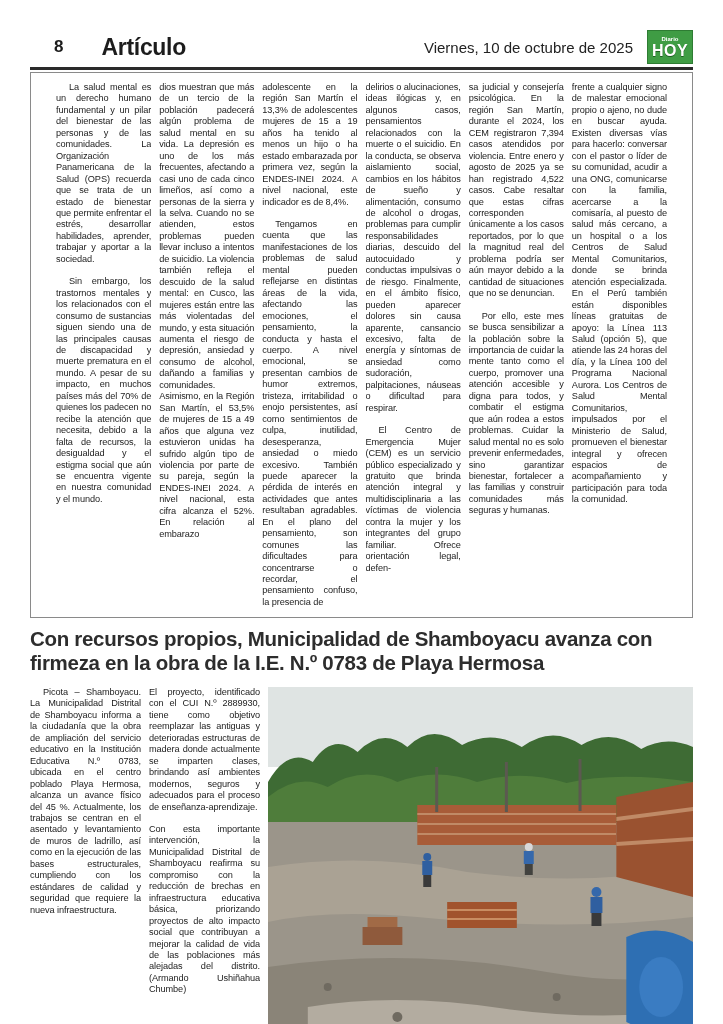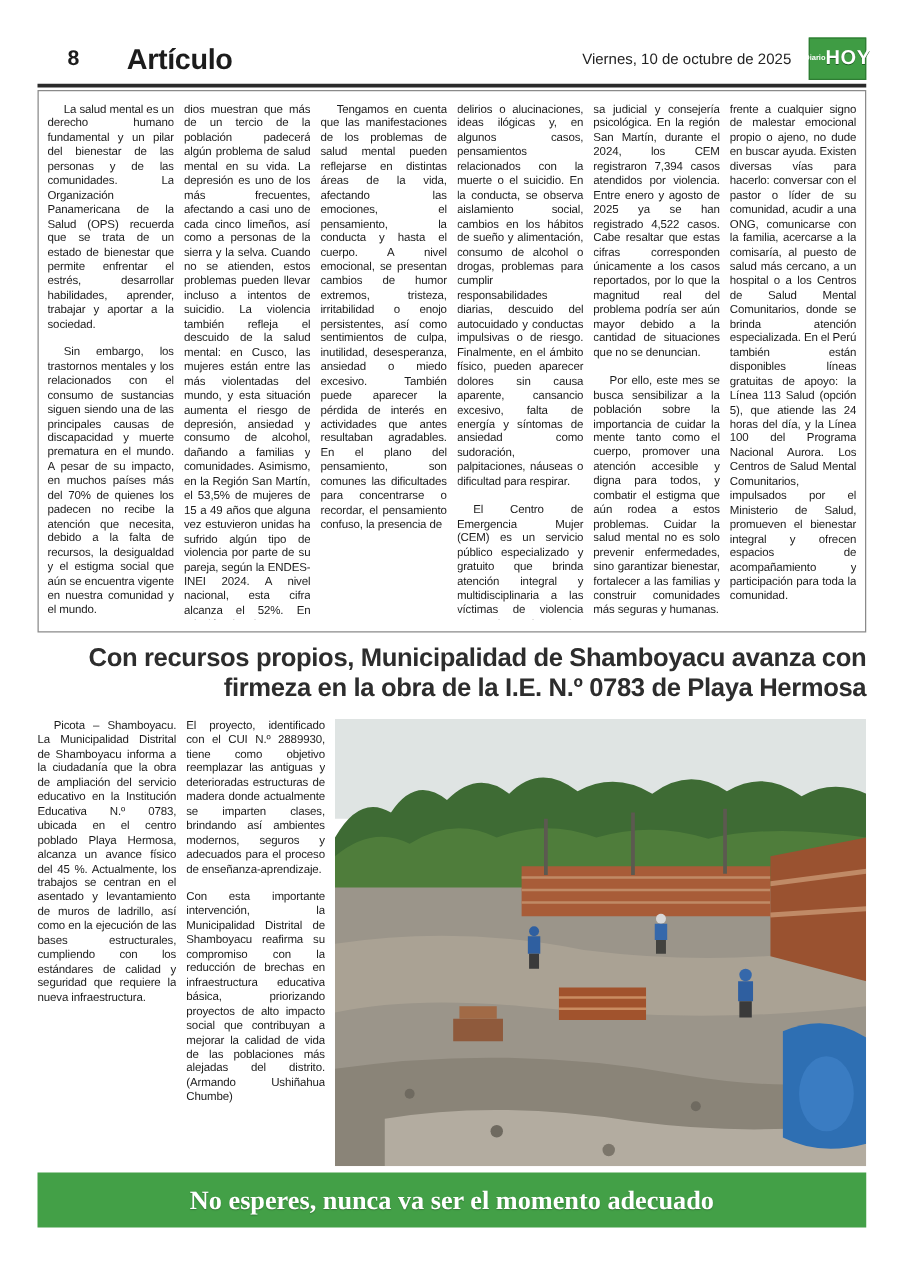--- a/index.html
+++ b/index.html
@@ -13,63 +13,63 @@
     overflow: hidden;
   }
   
   .masthead {
     display: flex; align-items: center;
     height: 34px;
   }
   .page-num { font-size: 17px; font-weight: bold; margin-left: 24px; }
   .section-title { font-size: 23px; font-weight: bold; margin-left: 38px; letter-spacing: -0.3px; }
   .masthead .spacer { flex: 1; }
-  .issue-date { font-size: 12px; color: #222; margin-right: 14px; text-align: right; }
+  .issue-date { font-size: 15px; color: #222; margin-right: 14px; text-align: right; }
   .logo {
     width: 46px; height: 34px;
     background: #3f9c44;
     border: 1px solid #2e7c33;
-    display: flex; flex-direction: row; align-items: center; justify-content: center;
+    display: flex; flex-direction: column; align-items: center; justify-content: center;
     color: #fff;
   }
   .logo .logo-top { font-size: 6px; font-weight: bold; line-height: 7px; }
   .logo .logo-main { font-size: 16px; font-weight: bold; line-height: 16px; letter-spacing: 0.5px; text-shadow: 0 1px 0 #1e5c22; }
   .head-rule { border: 0; border-top: 3px solid #2a2a2a; margin-top: 3px; }
   
   .headline-bar {
     margin-top: 4px;
     background: #171717;
     color: #fff;
     height: 31px;
     display: flex; align-items: center; justify-content: center;
     font-size: 22px; font-weight: bold; letter-spacing: -0.5px;
     transform-origin: center;
   }
   .article1-box {
     margin-top: 2px;
     border: 1px solid #8a8a8a;
-    height: 434px;
-    padding: 9px 7px;
+    height: 546px;
+    padding: 9px 25px;
     display: flex; gap: 8px;
     overflow: hidden;
   }
   .col {
     flex: 1 1 0;
     overflow: hidden;
     font-size: 9.2px;
     line-height: 11.45px;
     text-align: justify;
     letter-spacing: -0.1px;
   }
   .col p { margin-bottom: 11px; }
   .col p.indent { text-indent: 13px; }
   
   .headline2 {
     margin-top: 9px;
-    text-align: right;
+    text-align: left;
     font-size: 20.5px; line-height: 24px;
     font-weight: bold; color: #2d2d2d;
     letter-spacing: -0.3px;
   }
   .article2 {
     margin-top: 12px;
     display: flex; gap: 8px;
     height: 358px;
   }
   .article2 .col { flex: 0 0 111px; }
@@ -109,20 +109,21 @@
   <div class="article1-box">
     <div class="col">
       <p class="indent">La salud mental es un derecho humano fundamental y un pilar del bienestar de las personas y de las comunidades. La Organización Panamericana de la Salud (OPS) recuerda que se trata de un estado de bienestar que permite enfrentar el estrés, desarrollar habilidades, aprender, trabajar y aportar a la sociedad.</p>
       <p class="indent">Sin embargo, los trastornos mentales y los relacionados con el consumo de sustancias siguen siendo una de las principales causas de discapacidad y muerte prematura en el mundo. A pesar de su impacto, en muchos países más del 70% de quienes los padecen no recibe la atención que necesita, debido a la falta de recursos, la desigualdad y el estigma social que aún se encuentra vigente en nuestra comunidad y el mundo.</p>
 
     </div>
     <div class="col">
       <p>dios muestran que más de un tercio de la población padecerá algún problema de salud mental en su vida. La depresión es uno de los más frecuentes, afectando a casi uno de cada cinco limeños, así como a personas de la sierra y la selva. Cuando no se atienden, estos problemas pueden llevar incluso a intentos de suicidio. La violencia también refleja el descuido de la salud mental: en Cusco, las mujeres están entre las más violentadas del mundo, y esta situación aumenta el riesgo de depresión, ansiedad y consumo de alcohol, dañando a familias y comunidades. Asimismo, en la Región San Martín, el 53,5% de mujeres de 15 a 49 años que alguna vez estuvieron unidas ha sufrido algún tipo de violencia por parte de su pareja, según la ENDES-INEI 2024. A nivel nacional, esta cifra alcanza el 52%. En relación al embarazo</p>
     </div>
     <div class="col">
+      <p>adolescente en la región San Martín el 13,3% de adolescentes mujeres de 15 a 19 años ha tenido al menos un hijo o ha estado embarazada por primera vez, según la ENDES-INEI 2024. A nivel nacional, este indicador es de 8,4%.</p>
       <p class="indent">Tengamos en cuenta que las manifestaciones de los problemas de salud mental pueden reflejarse en distintas áreas de la vida, afectando las emociones, el pensamiento, la conducta y hasta el cuerpo. A nivel emocional, se presentan cambios de humor extremos, tristeza, irritabilidad o enojo persistentes, así como sentimientos de culpa, inutilidad, desesperanza, ansiedad o miedo excesivo. También puede aparecer la pérdida de interés en actividades que antes resultaban agradables. En el plano del pensamiento, son comunes las dificultades para concentrarse o recordar, el pensamiento confuso, la presencia de</p>
     </div>
     <div class="col">
       <p>delirios o alucinaciones, ideas ilógicas y, en algunos casos, pensamientos relacionados con la muerte o el suicidio. En la conducta, se observa aislamiento social, cambios en los hábitos de sueño y alimentación, consumo de alcohol o drogas, problemas para cumplir responsabilidades diarias, descuido del autocuidado y conductas impulsivas o de riesgo. Finalmente, en el ámbito físico, pueden aparecer dolores sin causa aparente, cansancio excesivo, falta de energía y síntomas de ansiedad como sudoración, palpitaciones, náuseas o dificultad para respirar.</p>
       <p class="indent">El Centro de Emergencia Mujer (CEM) es un servicio público especializado y gratuito que brinda atención integral y multidisciplinaria a las víctimas de violencia contra la mujer y los integrantes del grupo familiar. Ofrece orientación legal, defen-</p>
     </div>
     <div class="col">
       <p>sa judicial y consejería psicológica. En la región San Martín, durante el 2024, los CEM registraron 7,394 casos atendidos por violencia. Entre enero y agosto de 2025 ya se han registrado 4,522 casos. Cabe resaltar que estas cifras corresponden únicamente a los casos reportados, por lo que la magnitud real del problema podría ser aún mayor debido a la cantidad de situaciones que no se denuncian.</p>
       <p class="indent">Por ello, este mes se busca sensibilizar a la población sobre la importancia de cuidar la mente tanto como el cuerpo, promover una atención accesible y digna para todos, y combatir el estigma que aún rodea a estos problemas. Cuidar la salud mental no es solo prevenir enfermedades, sino garantizar bienestar, fortalecer a las familias y construir comunidades más seguras y humanas.</p>
 

